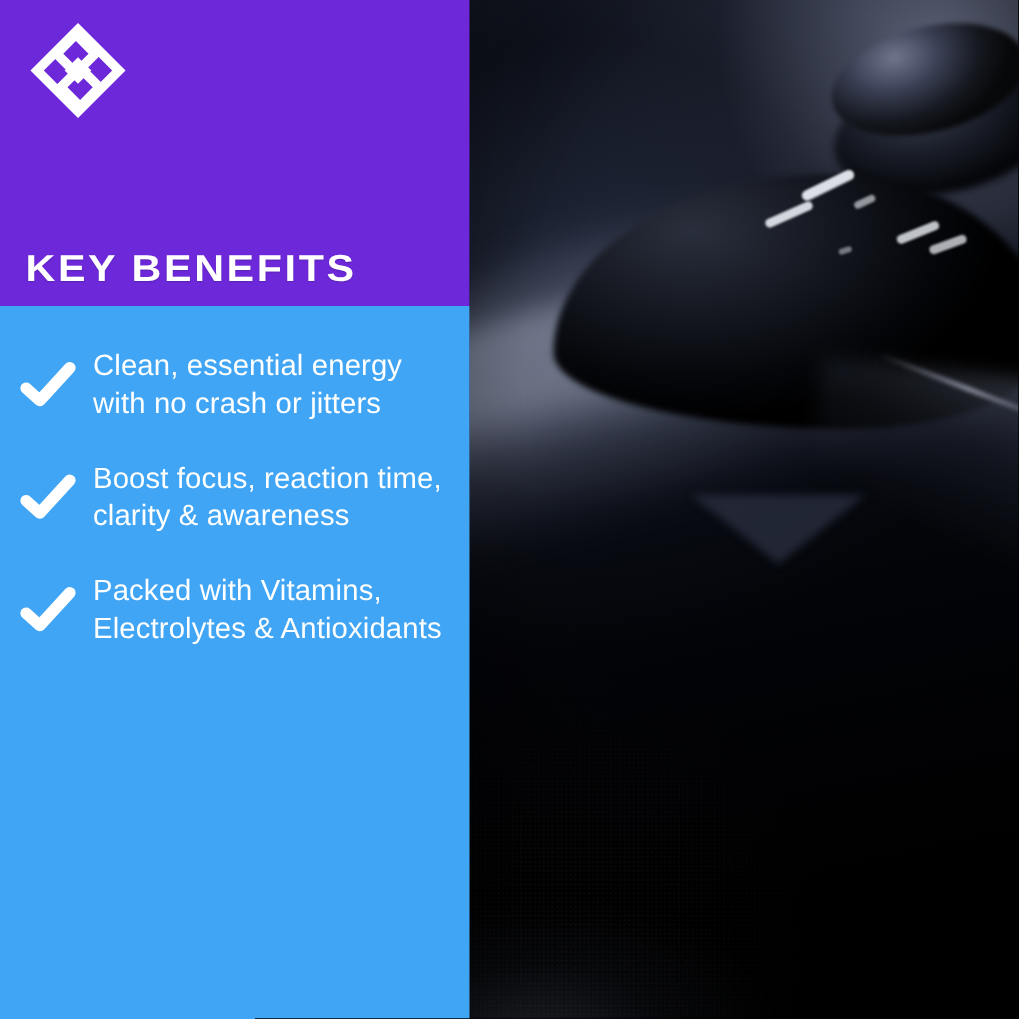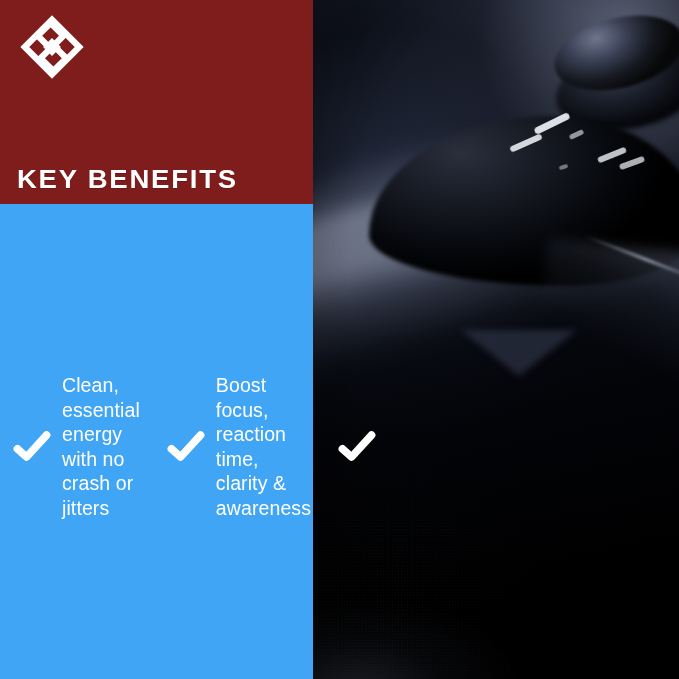--- a/index.html
+++ b/index.html
@@ -149,21 +149,21 @@
   .vignette {
     position:absolute; inset:0;
     background:radial-gradient(120% 95% at 58% 38%, rgba(0,0,0,0) 40%, rgba(0,0,0,.55) 82%, rgba(0,0,0,.85) 100%);
   }
 
   
   .purple-panel {
     position:absolute;
     left:0; top:0;
     width:313px; height:204px;
-    background:#7f1d1d;
+    background:#6d28d9;
   }
   .blue-panel {
     position:absolute;
     left:0; top:204px;
     width:313px; height:475px;
     background:#41a5f5;
   }
 
   
   .logo {
@@ -189,21 +189,21 @@
     text-shadow:0 1px 1px rgba(0,0,0,.18);
   }
 
   
   .benefits {
     position:absolute;
     left:0; top:204px;
     width:313px; height:475px;
     padding:28px 10px 18px 12px;
     display:flex;
-    flex-direction:row;
+    flex-direction:column;
     justify-content:flex-start;
     gap:26px;
   }
   .benefit {
     display:flex;
     align-items:center;
     gap:10px;
   }
   .check {
     flex:0 0 auto;
@@ -282,17 +282,18 @@
       <span class="benefit-text">Boost focus, reaction time, clarity &amp; awareness</span>
     </div>
 
 
     <div class="benefit">
       <span class="check">
         <svg viewBox="0 0 44 44" aria-hidden="true">
           <path d="M6 24 L16 33 L38 9" fill="none" stroke="#ffffff" stroke-width="8.5" stroke-linecap="round" stroke-linejoin="round"></path>
         </svg>
       </span>
+      <span class="benefit-text">Packed with Vitamins, Electrolytes &amp; Antioxidants</span>
     </div>
 
   </div>
 
 </div>
 
 </body></html>

